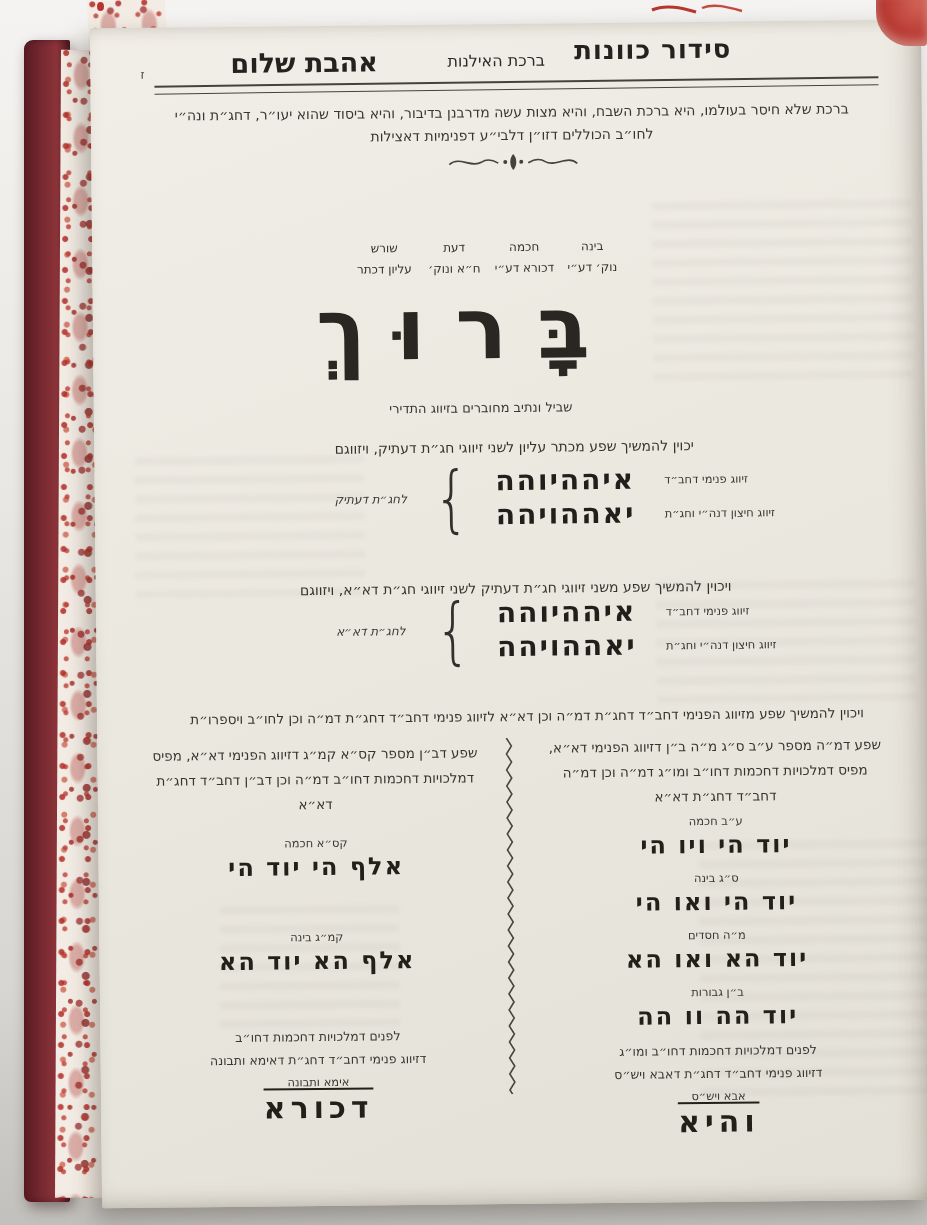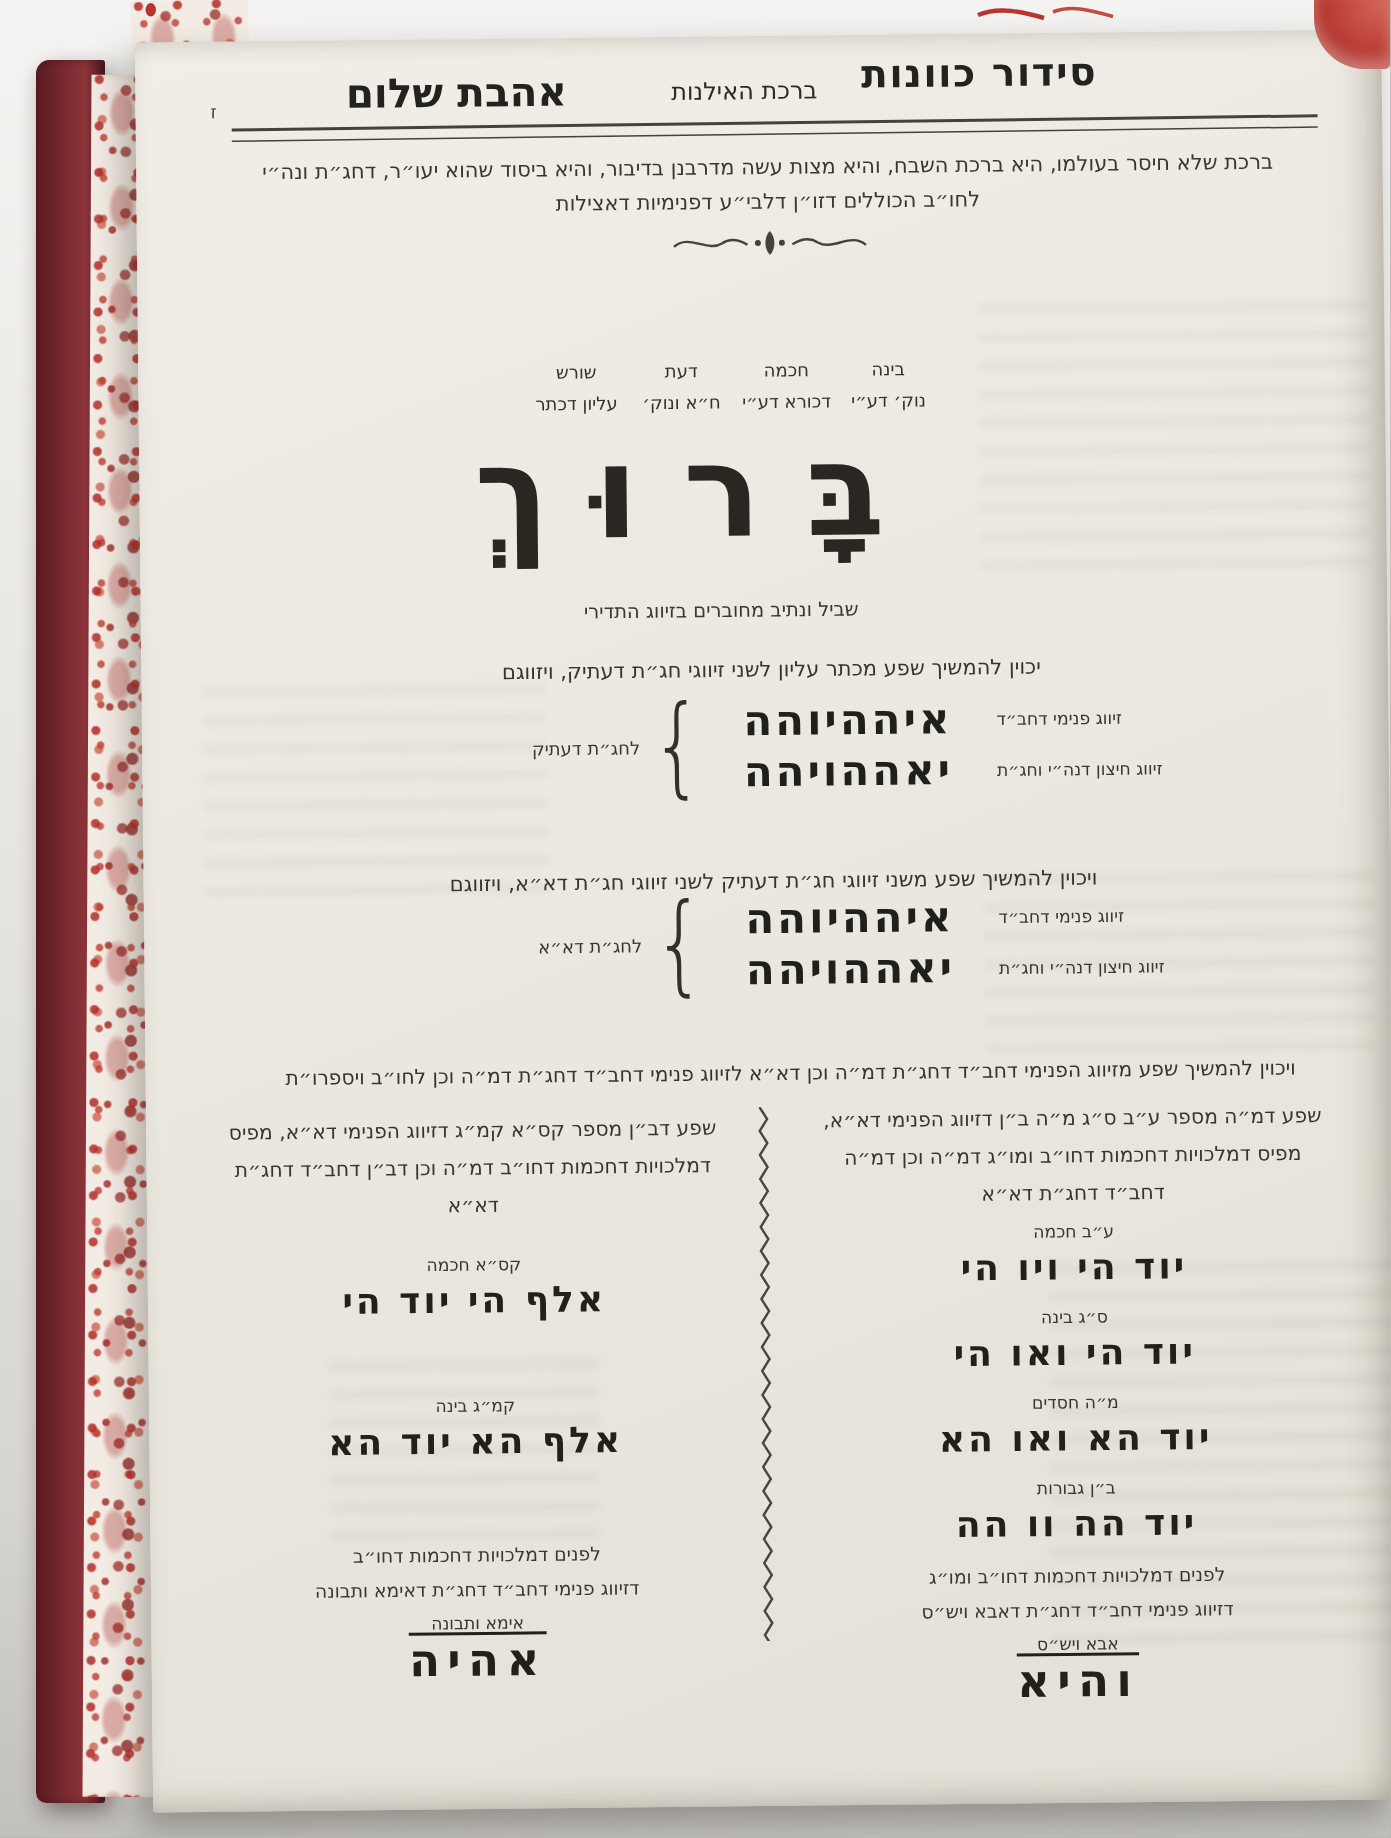--- a/index.html
+++ b/index.html
@@ -47,21 +47,21 @@
   .head-center{left:306px;top:27px;width:200px;font-size:16px;color:#2c2a26;}
   .head-left{left:124px;top:21px;width:180px;font-size:27px;font-weight:bold;color:#24221e;}
   .pagenum{left:50px;top:40px;font-size:12px;color:#4a463f;}
   .rules{left:64px;top:57px;width:724px;height:6px;border-top:2.4px solid #45423c;border-bottom:1.4px solid #45423c;transform:rotate(-.15deg);}
   .intro-line{left:56px;width:730px;font-size:14px;color:#3a3732;}
   .colhead{top:213px;width:110px;font-size:12px;line-height:21px;color:#353128;}
   .baruch{left:157px;top:250px;width:436px;font-size:86px;line-height:1.25;letter-spacing:30px;font-weight:bold;color:#2a2username;color:#2a2722;}
   .caption{left:187px;top:376px;width:400px;font-size:13px;color:#3a3732;}
   .sec-intro{left:70px;width:700px;font-size:14px;color:#37342e;}
   .cluster{position:absolute;display:flex;align-items:center;direction:ltr;gap:7px;}
-  .brace-label{width:92px;font-size:12px;text-align:right;direction:rtl;color:#3a3733;}
+  .brace-label{width:92px;font-size:12px;text-align:left;direction:rtl;color:#3a3733;font-style:italic;}
   .brace{font-size:56px;line-height:1;transform:scaleY(1.3);color:#32302b;font-weight:200;}
   .kav-rows{display:flex;flex-direction:column;gap:1px;}
   .kav-row{display:flex;align-items:center;gap:10px;direction:ltr;}
   .kav-name{width:178px;text-align:center;direction:rtl;font-family:"DejaVu Serif","DejaVu Sans",serif;font-weight:bold;font-size:28px;letter-spacing:2px;color:#211f1b;}
   .kav-label{width:152px;text-align:left;direction:rtl;font-size:11.5px;color:#3a3733;}
   .bottom-intro{left:60px;top:684px;width:740px;font-size:13.5px;color:#37342e;}
   .col{position:absolute;text-align:center;direction:rtl;}
   .col-right{left:425px;top:712px;width:385px;}
   .col-left{left:35px;top:716px;width:365px;}
   .para-line{font-size:13.5px;line-height:25px;color:#38352f;}
@@ -211,21 +211,21 @@
       <div class="entry gap-xl">
         <div class="entry-header">קמ״ג בינה</div>
         <div class="entry-name">אלף הא יוד הא</div>
       </div>
 
       <div class="footer-lines footer-l">
         <div>לפנים דמלכויות דחכמות דחו״ב</div>
         <div>דזיווג פנימי דחב״ד דחג״ת דאימא ותבונה</div>
       </div>
       <div class="small-label">אימא ותבונה</div>
-      <div><span class="big-name">אהיה</span></div>
+      <div><span class="big-name">דכורא</span></div>
     </div>
 
   </div>
 
   <svg class="abs" style="left:650px;top:0;" width="95" height="18" viewBox="0 0 95 18">
     <path d="M2 10 c14 -6 30 -2 44 2" stroke="#b8352f" stroke-width="3" fill="none"></path>
     <path d="M52 8 c12 -5 26 -1 40 3" stroke="#c24a40" stroke-width="2.4" fill="none"></path>
   </svg>
   <div class="abs red-blob"></div>
   <div class="abs red-speck"></div>

